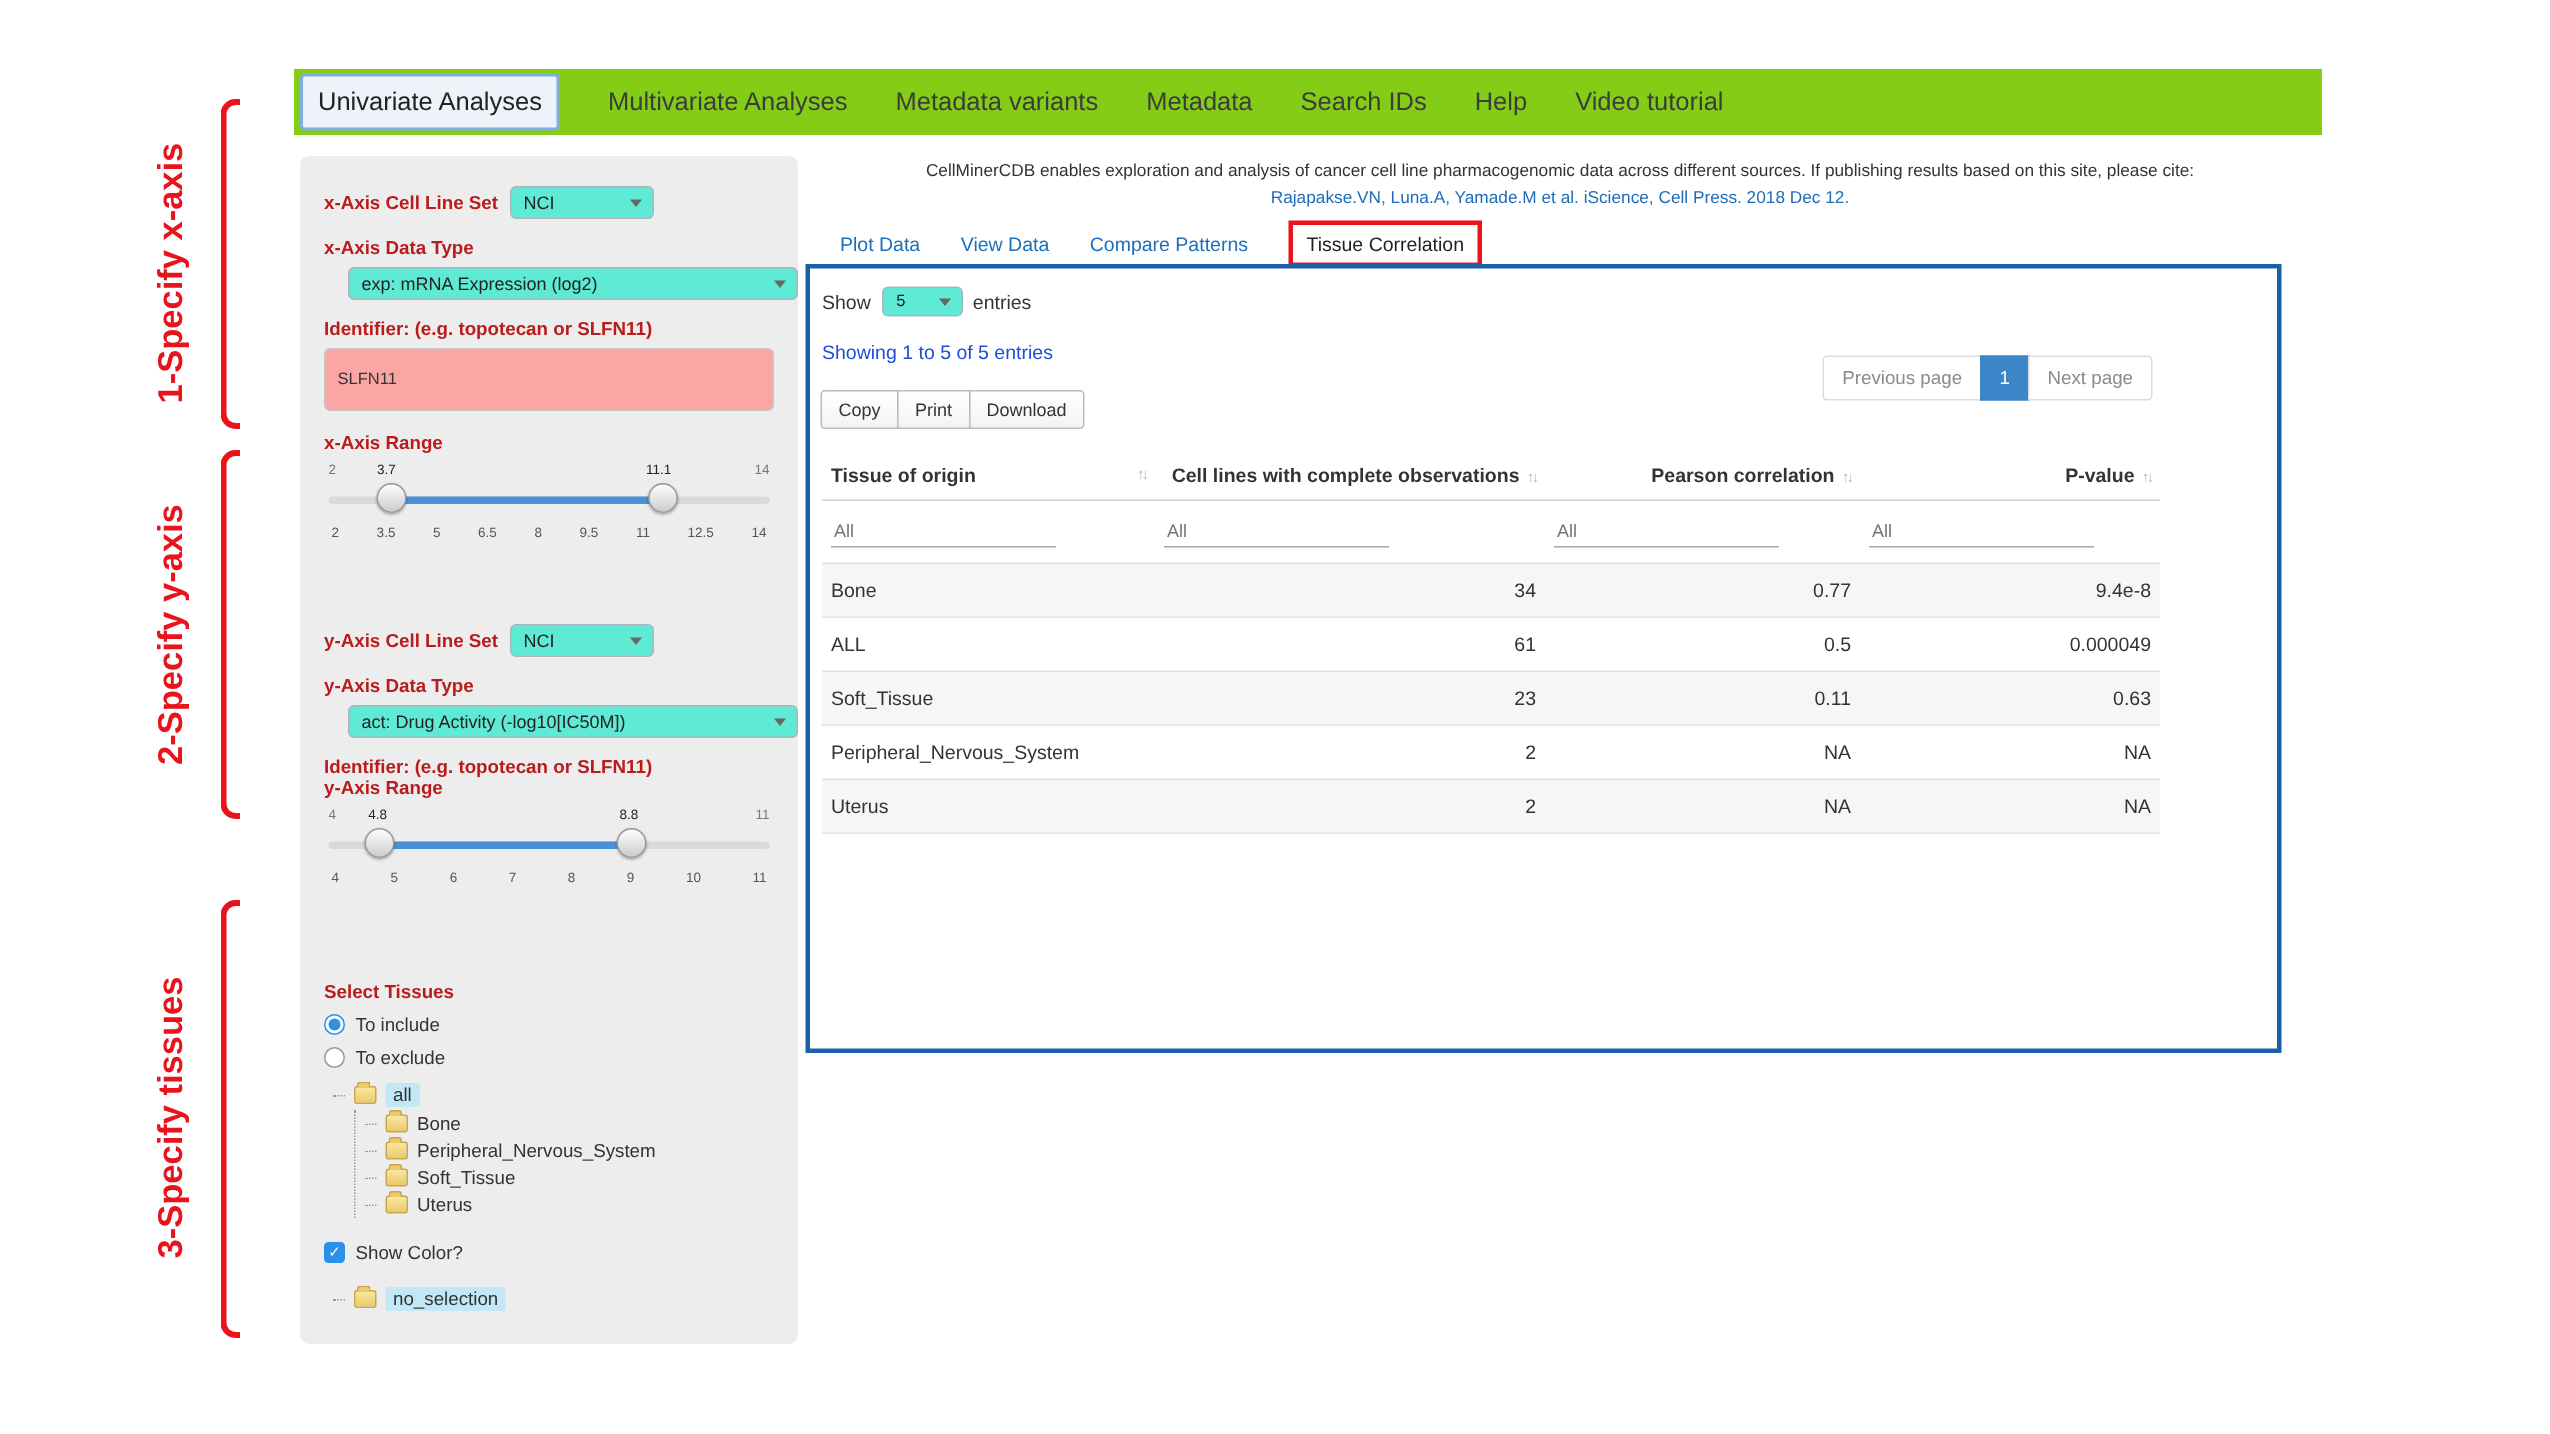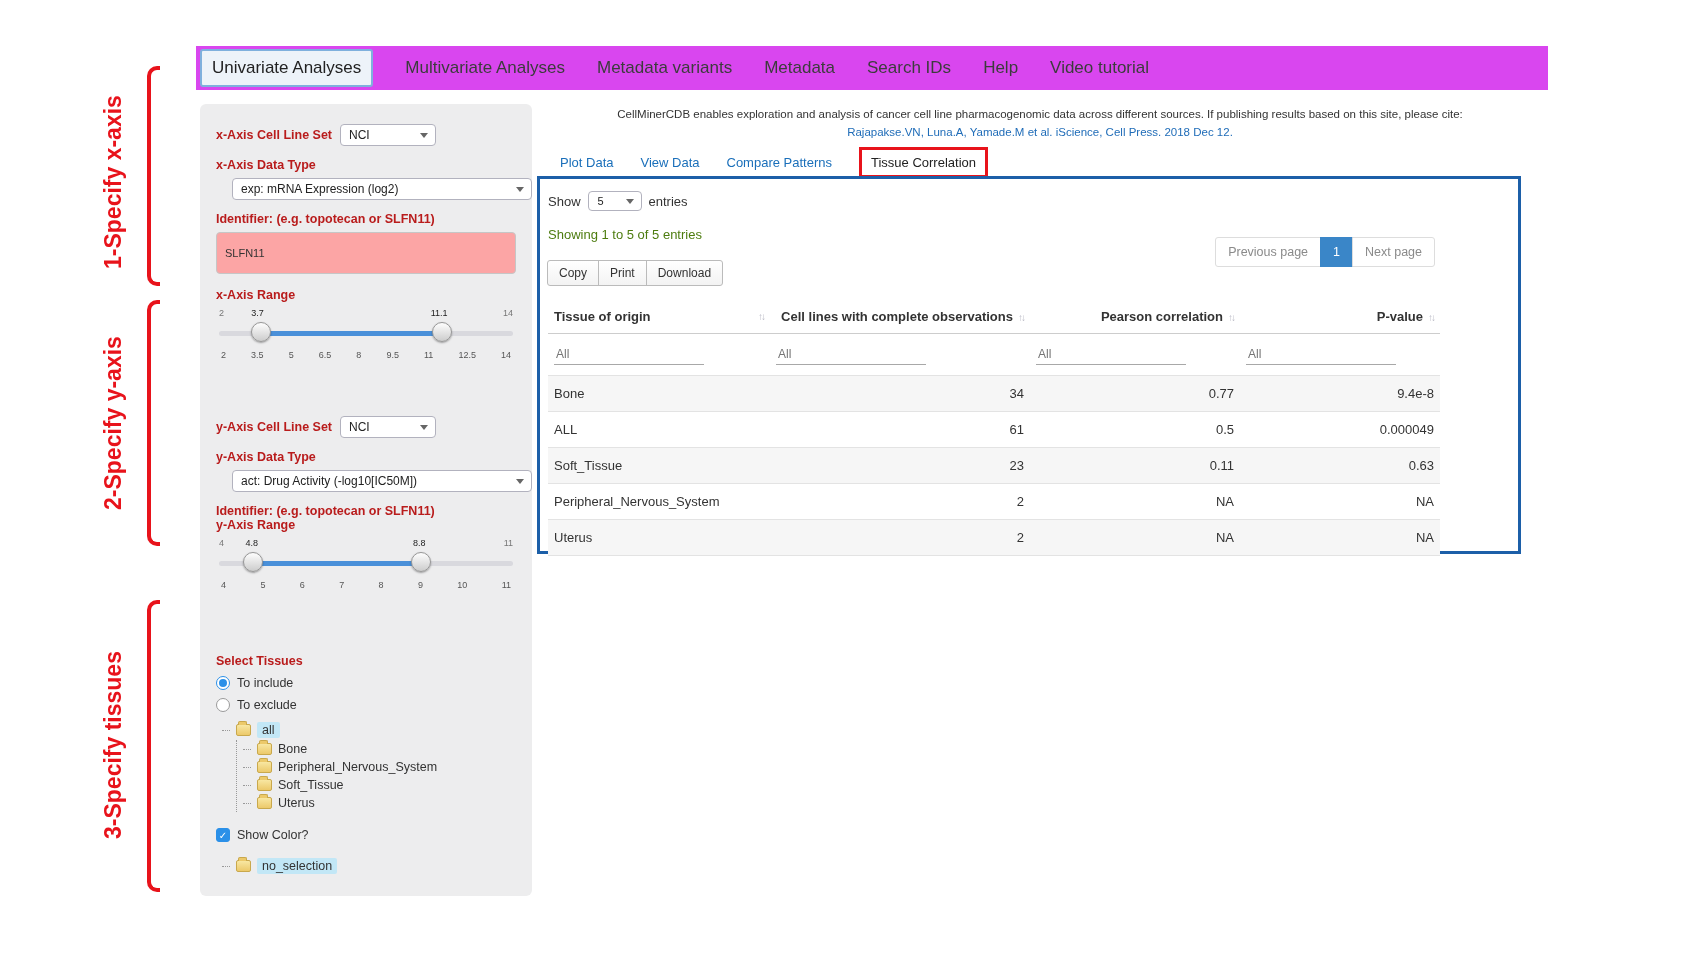--- a/index.html
+++ b/index.html
@@ -6,31 +6,31 @@
   html,body { width:1700px; height:956px; }
   body { font-family:"Liberation Sans", sans-serif; background:#fff; position:relative; overflow:hidden; }
 
   
   .ann-label { position:absolute; color:#e8131b; font-weight:bold; font-size:23px;
     writing-mode:vertical-rl; transform:rotate(180deg); display:flex; align-items:center; justify-content:center; }
   .bracket { position:absolute; width:13px; border-left:4px solid #e8131b; border-top:4px solid #e8131b;
     border-bottom:4px solid #e8131b; border-top-left-radius:10px; border-bottom-left-radius:10px; }
 
   
-  .navbar { position:absolute; left:196px; top:46px; width:1352px; height:44px; background:#d946ef;
+  .navbar { position:absolute; left:196px; top:46px; width:1352px; height:44px; background:#84cc16;
     display:flex; align-items:center; gap:32px; padding:0 4px; }
   .nav-tab { font-size:17px; color:#3c3c3c; cursor:pointer; white-space:nowrap; }
   .nav-tab.active { border:2px solid #7fb0dd; background:#edf3f9; padding:7px 10px; border-radius:3px; color:#222; }
 
   
   .sidebar { position:absolute; left:200px; top:104px; width:332px; height:792px; background:#ededee;
     border-radius:6px; padding:20px 16px 14px; font-size:13px; color:#222; }
   .inline-row { display:flex; align-items:center; gap:8px; margin-bottom:12px; }
   .lbl { font-weight:bold; font-size:12.5px; color:#b91c1c; }
-  .select { background:#ffffff; border:1px solid #b2b2be; border-radius:4px; padding:3px 22px 3px 8px;
+  .select { background:#5eead4; border:1px solid #b2b2be; border-radius:4px; padding:3px 22px 3px 8px;
     position:relative; font-size:12px; min-width:96px; cursor:pointer; color:#222; }
   .select.full { width:100%; margin:6px 16px 12px; }
   .chev { position:absolute; right:7px; top:50%; margin-top:-2px; width:0; height:0;
     border-left:4px solid transparent; border-right:4px solid transparent; border-top:5px solid #666; }
   .text-input { width:100%; background:#fca5a5; border:1px solid #c6c6c6; border-radius:4px; height:42px;
     padding:0 8px; font-size:11px; margin:6px 0 14px; font-family:inherit; color:#333; }
 
   
   .slider { position:relative; height:62px; margin:6px 3px 0; }
   .sl-minmax { position:absolute; top:0; font-size:9px; color:#777; }
@@ -64,25 +64,25 @@
   .node-label.hl { background:#c2e7f6; padding:1px 5px; border-radius:2px; }
 
   
   .citation { position:absolute; left:540px; top:106px; width:1000px; text-align:center; font-size:11.5px;
     color:#333; line-height:1.55; }
   .cite-link { color:#1f6cb8; cursor:pointer; }
   .main-tabs { position:absolute; left:546px; top:147px; display:flex; align-items:center; gap:27px; font-size:13px;margin-left:14px; }
   .main-tab { color:#1a6fba; cursor:pointer; white-space:nowrap; }
   .main-tab.active { color:#222; border:3px solid #e8131b; padding:5px 9px; background:#fff; }
 
-  .panel { position:absolute; left:537px; top:176px; width:984px; height:378px; border:3px solid #1c5fa8;
+  .panel { position:absolute; left:537px; top:176px; width:984px; height:526px; border:3px solid #1c5fa8;
     background:#fff; padding:12px 8px; }
   .show-row { display:flex; align-items:center; gap:7px; font-size:13px; color:#333; }
   .show-select { min-width:54px; font-size:11px; padding:3px 20px 3px 9px; }
-  .showing-text { margin-top:16px; font-size:13px; color:#4d7c0f; }
+  .showing-text { margin-top:16px; font-size:13px; color:#1d4ed8; }
   .pagination { position:absolute; top:58px; right:83px; display:flex; }
   .page-btn { border:1px solid #ddd; background:#fff; color:#8a8a8a; font-size:12.5px; padding:7px 12px;
     margin-left:-1px; cursor:pointer; font-family:inherit; }
   .page-btn.prev { border-radius:3px 0 0 3px;padding-left:12px; }
   .page-btn.next { border-radius:0 3px 3px 0; }
   .page-btn.current { background:#3a86c8; border-color:#3a86c8; color:#fff; }
   .btn-group { display:flex; margin-top:18px; }
   .tool-btn { border:1px solid #bbb; background:linear-gradient(#fff,#f3f3f3); font-size:12px; color:#333;
     padding:5px 11px; margin-left:-1px; cursor:pointer; font-family:inherit; }
   .tool-btn:first-child { border-radius:3px 0 0 3px; }

